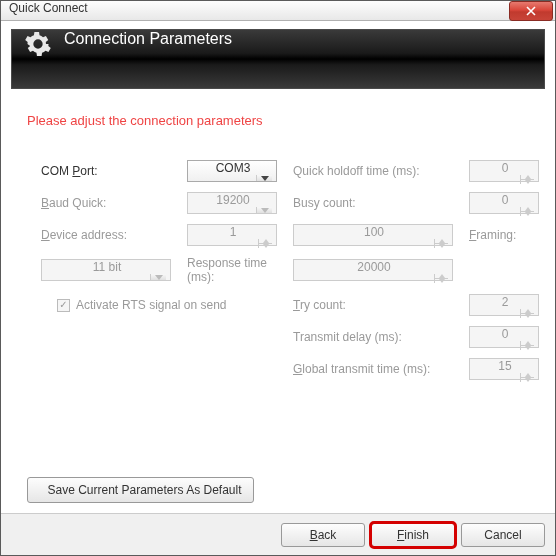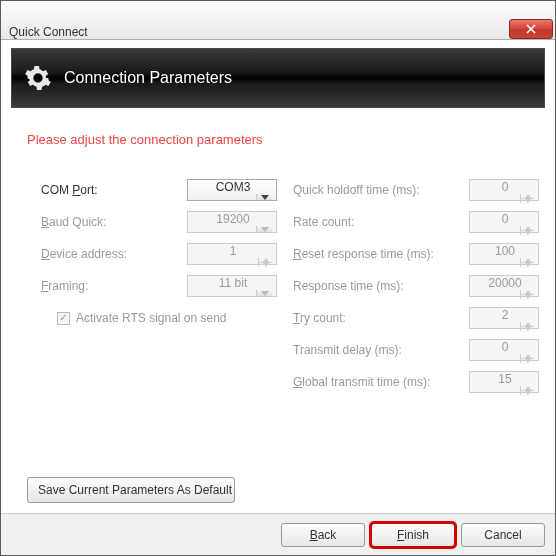--- a/index.html
+++ b/index.html
@@ -13,44 +13,43 @@
 }
 .window {
   width: 556px;
   height: 556px;
   border: 1px solid #5a5a5a;
   background: #fff;
   display: flex;
   flex-direction: column;
 }
 .titlebar {
-  height: 39px;
+  height: 20px;
   background: linear-gradient(to bottom, #fdfdfd, #e8e8e8);
   border-bottom: 1px solid #b0b0b0;
   display: flex;
-  align-items: flex-end;
+  align-items: flex-start;
   padding: 0 2px 0 8px;
 }
 .titlebar .title { flex: 1; color: #333; font-size: 12px; }
 .titlebar .close-btn {
   width: 44px; height: 20px;
   background: linear-gradient(to bottom, #e67a6f, #d9463a 45%, #c13a2e 55%, #c84438);
   border: 1px solid #8a2c24;
   border-radius: 3px;
   display: flex; align-items: center; justify-content: center;
   color: #fff; font-weight: bold; font-size: 11px;
   cursor: pointer;
 }
 .banner {
   margin: 8px 10px 0 10px;
   height: 60px;
   background: linear-gradient(to bottom, #3a3a3a 0%, #1a1a1a 40%, #000 50%, #1a1a1a 60%, #3a3a3a 100%);
   border: 1px solid #4a4a4a;
   display: flex;
-  align-items: center;
   padding: 0 12px;
   gap: 12px;
 }
 .gear-icon svg { display: block; }
 .banner-title { color: #fff; font-size: 16px; }
 .content {
   flex: 1;
   padding: 24px 26px 10px 26px;
   display: flex;
   flex-direction: column;
@@ -110,21 +109,21 @@
 .checkbox-row {
   grid-column: 1 / span 2;
   display:flex;align-items:center;gap:6px;margin-left:16px;
 }
 .chk {
   width:13px;height:13px;border:1px solid #bbb;background:#f5f5f5;
   display:flex;align-items:center;justify-content:center;color:#9a9a9a;font-size:10px;line-height:1;
 }
 .save-btn {
   margin-top:auto;
-  width: 208px; height:26px;
+  width: 227px; height:26px;
   border:1px solid #999;border-radius:3px;
   background:linear-gradient(to bottom,#fdfdfd,#e6e6e6);
   font-size:12px;color:#333;cursor:pointer;padding-left:8px;
 }
 .footer {
   height:42px;border-top:1px solid #ccc;
   background:#f0f0f0;
   display:flex;align-items:center;justify-content:flex-end;
   gap:6px;padding:0 10px;
 }
@@ -179,38 +178,37 @@
             <div class="up"></div>
             <div class="dn"></div>
           </span>
         </div>
 
       <div class="lbl disabled"><span class="underline">B</span><span>aud Quick:</span></div>
       <div class="combo disabled">
           <span>19200</span>
           <span class="arrow"></span>
         </div>
-      <div class="lbl disabled">Rate count:</div>
+      <div class="lbl disabled">Busy count:</div>
       <div class="spinner disabled">
           <span>0</span>
           <span class="spin">
             <div class="up"></div>
             <div class="dn"></div>
           </span>
         </div>
 
       <div class="lbl disabled"><span class="underline">D</span><span>evice address:</span></div>
       <div class="spinner disabled">
           <span>1</span>
           <span class="spin">
             <div class="up"></div>
             <div class="dn"></div>
           </span>
         </div>
-      <div class="lbl disabled"><span class="underline">R</span><span>eset response time (ms):</span></div>
       <div class="spinner disabled">
           <span>100</span>
           <span class="spin">
             <div class="up"></div>
             <div class="dn"></div>
           </span>
         </div>
 
       <div class="lbl disabled"><span class="underline">F</span><span>raming:</span></div>
       <div class="combo disabled">

